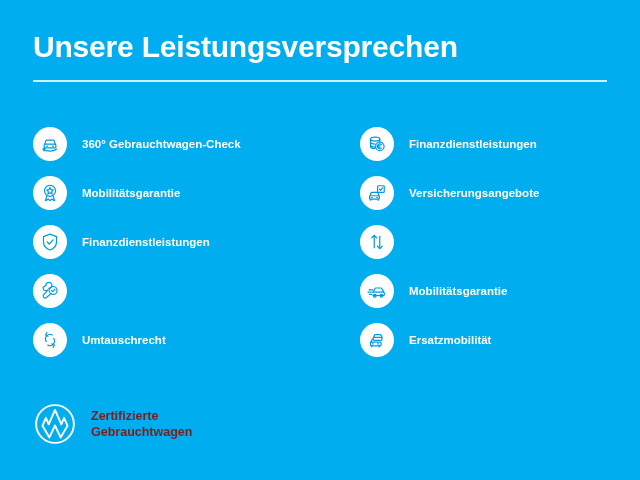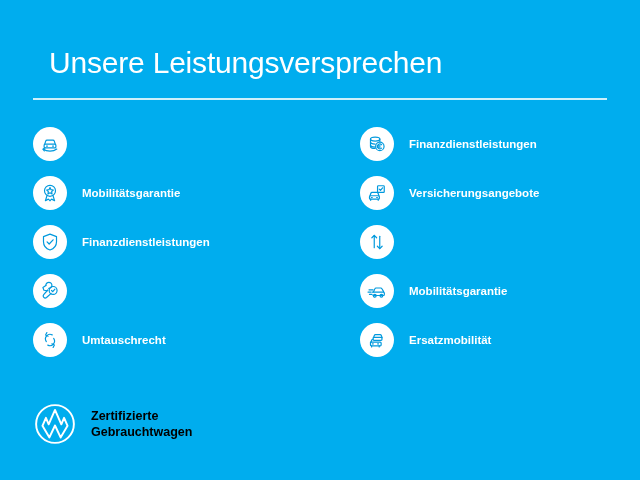--- a/index.html
+++ b/index.html
@@ -23,24 +23,24 @@
   }
 
   
   .header {
     position: absolute;
     left: 33px;
     top: 28px;
     width: 574px;
   }
   .title {
-    margin: 16px;
+    margin: 0;
     color: #ffffff;
     font-size: 30px;
-    font-weight: normal;
+    font-weight: bold;
     letter-spacing: -0.2px;
     line-height: 38px;
     white-space: nowrap;
   }
   .divider {
     margin-top: 14px;
     width: 574px;
     height: 2px;
     background: #cdf0fb;
   }
@@ -97,21 +97,21 @@
     align-items: center;
   }
   .vw-logo {
     flex: 0 0 auto;
     width: 44px;
     height: 44px;
   }
   .vw-logo svg { display: block; width: 44px; height: 44px; }
   .brand-text {
     margin-left: 14px;
-    color: #000000;
+    color: #7f1d1d;
     font-size: 12.5px;
     font-weight: bold;
     line-height: 16px;
   }
   .brand-text div { white-space: nowrap; }
 </style>
 </head>
 <body>
 
 <div class="poster">
@@ -129,20 +129,21 @@
         <span class="badge">
           <svg viewBox="0 0 24 24" fill="none" stroke="#0099DD" stroke-width="1.3" stroke-linecap="round" stroke-linejoin="round">
             <path d="M6.2 12.4 7.3 8.9a1.6 1.6 0 0 1 1.5-1.1h6.4a1.6 1.6 0 0 1 1.5 1.1l1.1 3.5"></path>
             <rect x="5.6" y="12.2" width="12.8" height="4.1" rx="1.1"></rect>
             <line x1="8.2" y1="14.3" x2="9.2" y2="14.3"></line>
             <line x1="14.8" y1="14.3" x2="15.8" y2="14.3"></line>
             <path d="M4.6 17.5c1.9 1.5 4.5 2.3 7.4 2.3s5.5-.8 7.4-2.3"></path>
             <polyline points="6.6,16.1 4.3,17.6 5.8,19.6"></polyline>
           </svg>
         </span>
+        <span class="feature-label">360° Gebrauchtwagen-Check</span>
       </div>
 
       <div class="feature">
         <span class="badge">
           <svg viewBox="0 0 24 24" fill="none" stroke="#0099DD" stroke-width="1.3" stroke-linecap="round" stroke-linejoin="round">
             <circle cx="12" cy="9.6" r="6"></circle>
             <path d="M12 6.1 13.1 8.4 15.6 8.7 13.8 10.5 14.2 13 12 11.8 9.8 13 10.2 10.5 8.4 8.7 10.9 8.4Z"></path>
             <path d="M8.8 14.6 7 20.4l3.2-1.7 1.8 1.6"></path>
             <path d="M15.2 14.6 17 20.4l-3.2-1.7-1.8 1.6"></path>
           </svg>

